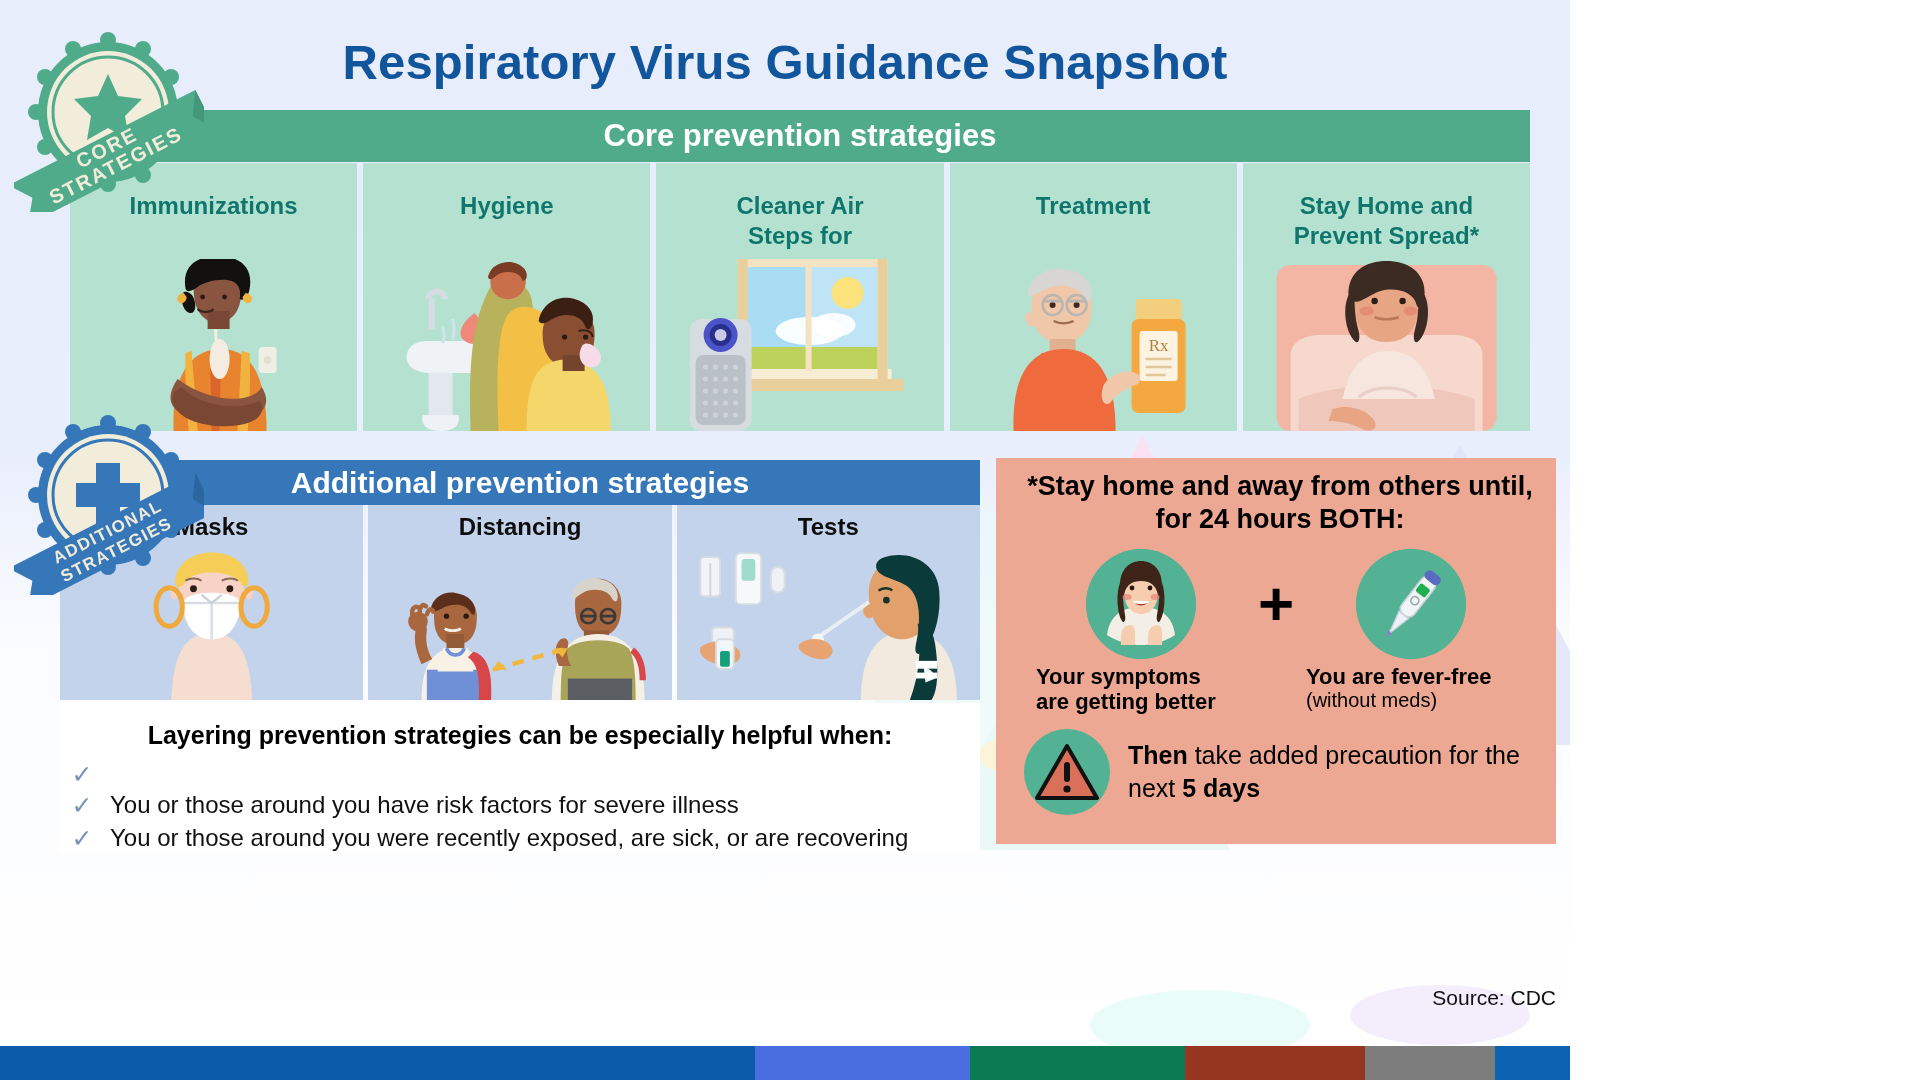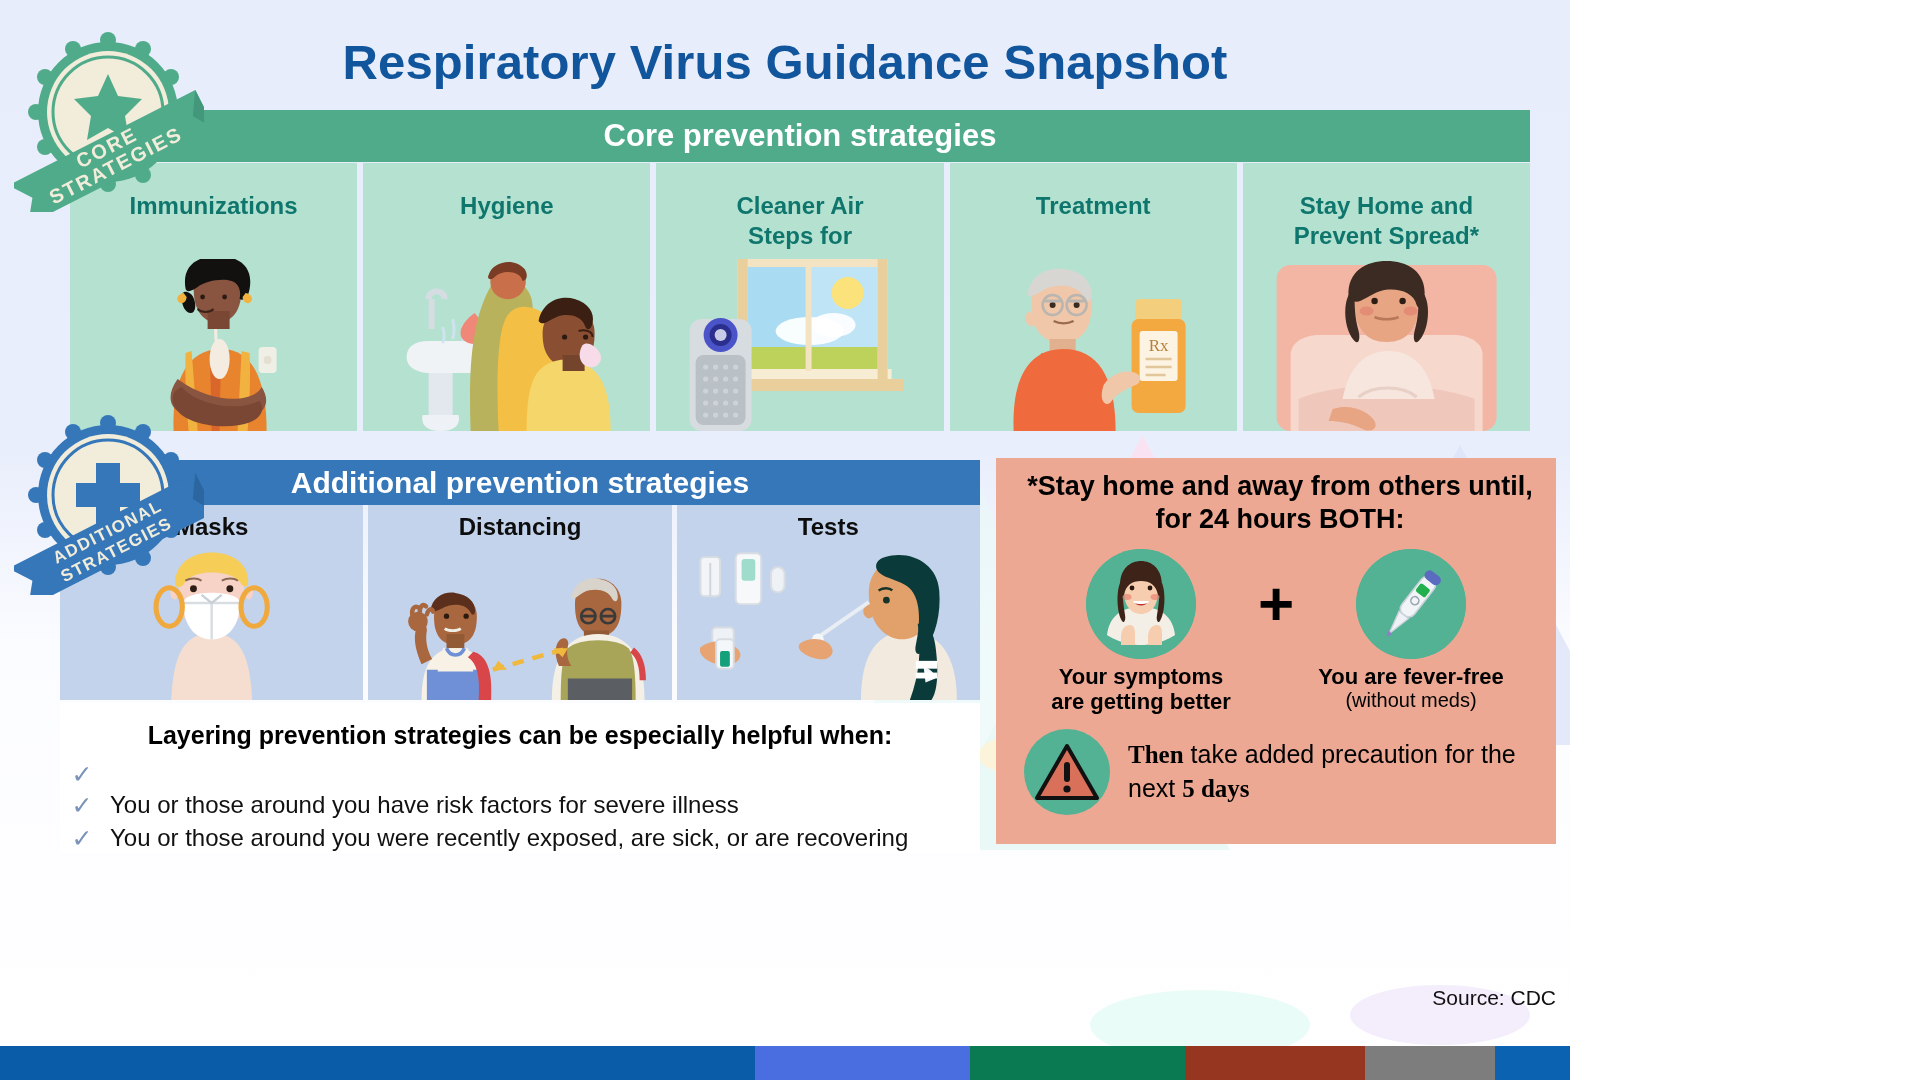--- a/index.html
+++ b/index.html
@@ -73,32 +73,32 @@
     flex:0 0 24px; padding-top:2px; }
   .layer-text { font-size:24px; color:#111; line-height:1.2; }
 
   
   .orange { position:absolute; left:996px; top:458px; width:560px; height:386px;
     background:#eda893; }
   .or-head { text-align:center; font-size:27px; font-weight:bold; color:#000;
     padding:12px 6px 0 14px; line-height:1.24; }
   .both-row { display:flex; align-items:flex-start; justify-content:center;
     gap:8px; margin-top:12px; }
-  .both-col { width:210px; text-align:center; }
+  .both-col { width:210px; }
   .circle { width:110px; height:110px; border-radius:50%; background:#53b294;
     margin:0 auto; position:relative; overflow:hidden; }
   .both-cap { font-size:22px; font-weight:bold; color:#000; line-height:1.16; margin-top:5px; }
   .both-sub { font-size:20px; font-weight:normal; color:#000; }
   .plus-sign { width:44px; font-size:62px; font-weight:bold; color:#000;
     line-height:110px; text-align:center; flex:0 0 44px; }
   .then-row { display:flex; align-items:center; gap:18px; margin:14px 0 0 28px; }
   .warn-circle { width:86px; height:86px; border-radius:50%; background:#53b294;
     flex:0 0 86px; display:flex; align-items:center; justify-content:center; }
   .then-text { font-size:25px; color:#000; line-height:1.3; }
-  .then-text b { font-weight:bold;font-family:Liberation Serif, serif; }
+  .then-text b { font-weight:bold; }
 
   
   .badge { position:absolute; }
   .src { position:absolute; right:14px; top:986px; font-size:21px; color:#111; }
 
   
   .botbar { position:absolute; left:0; bottom:0; width:1570px; height:34px; display:flex; }
   .botbar div { height:100%; }
 </style>
 </head>

